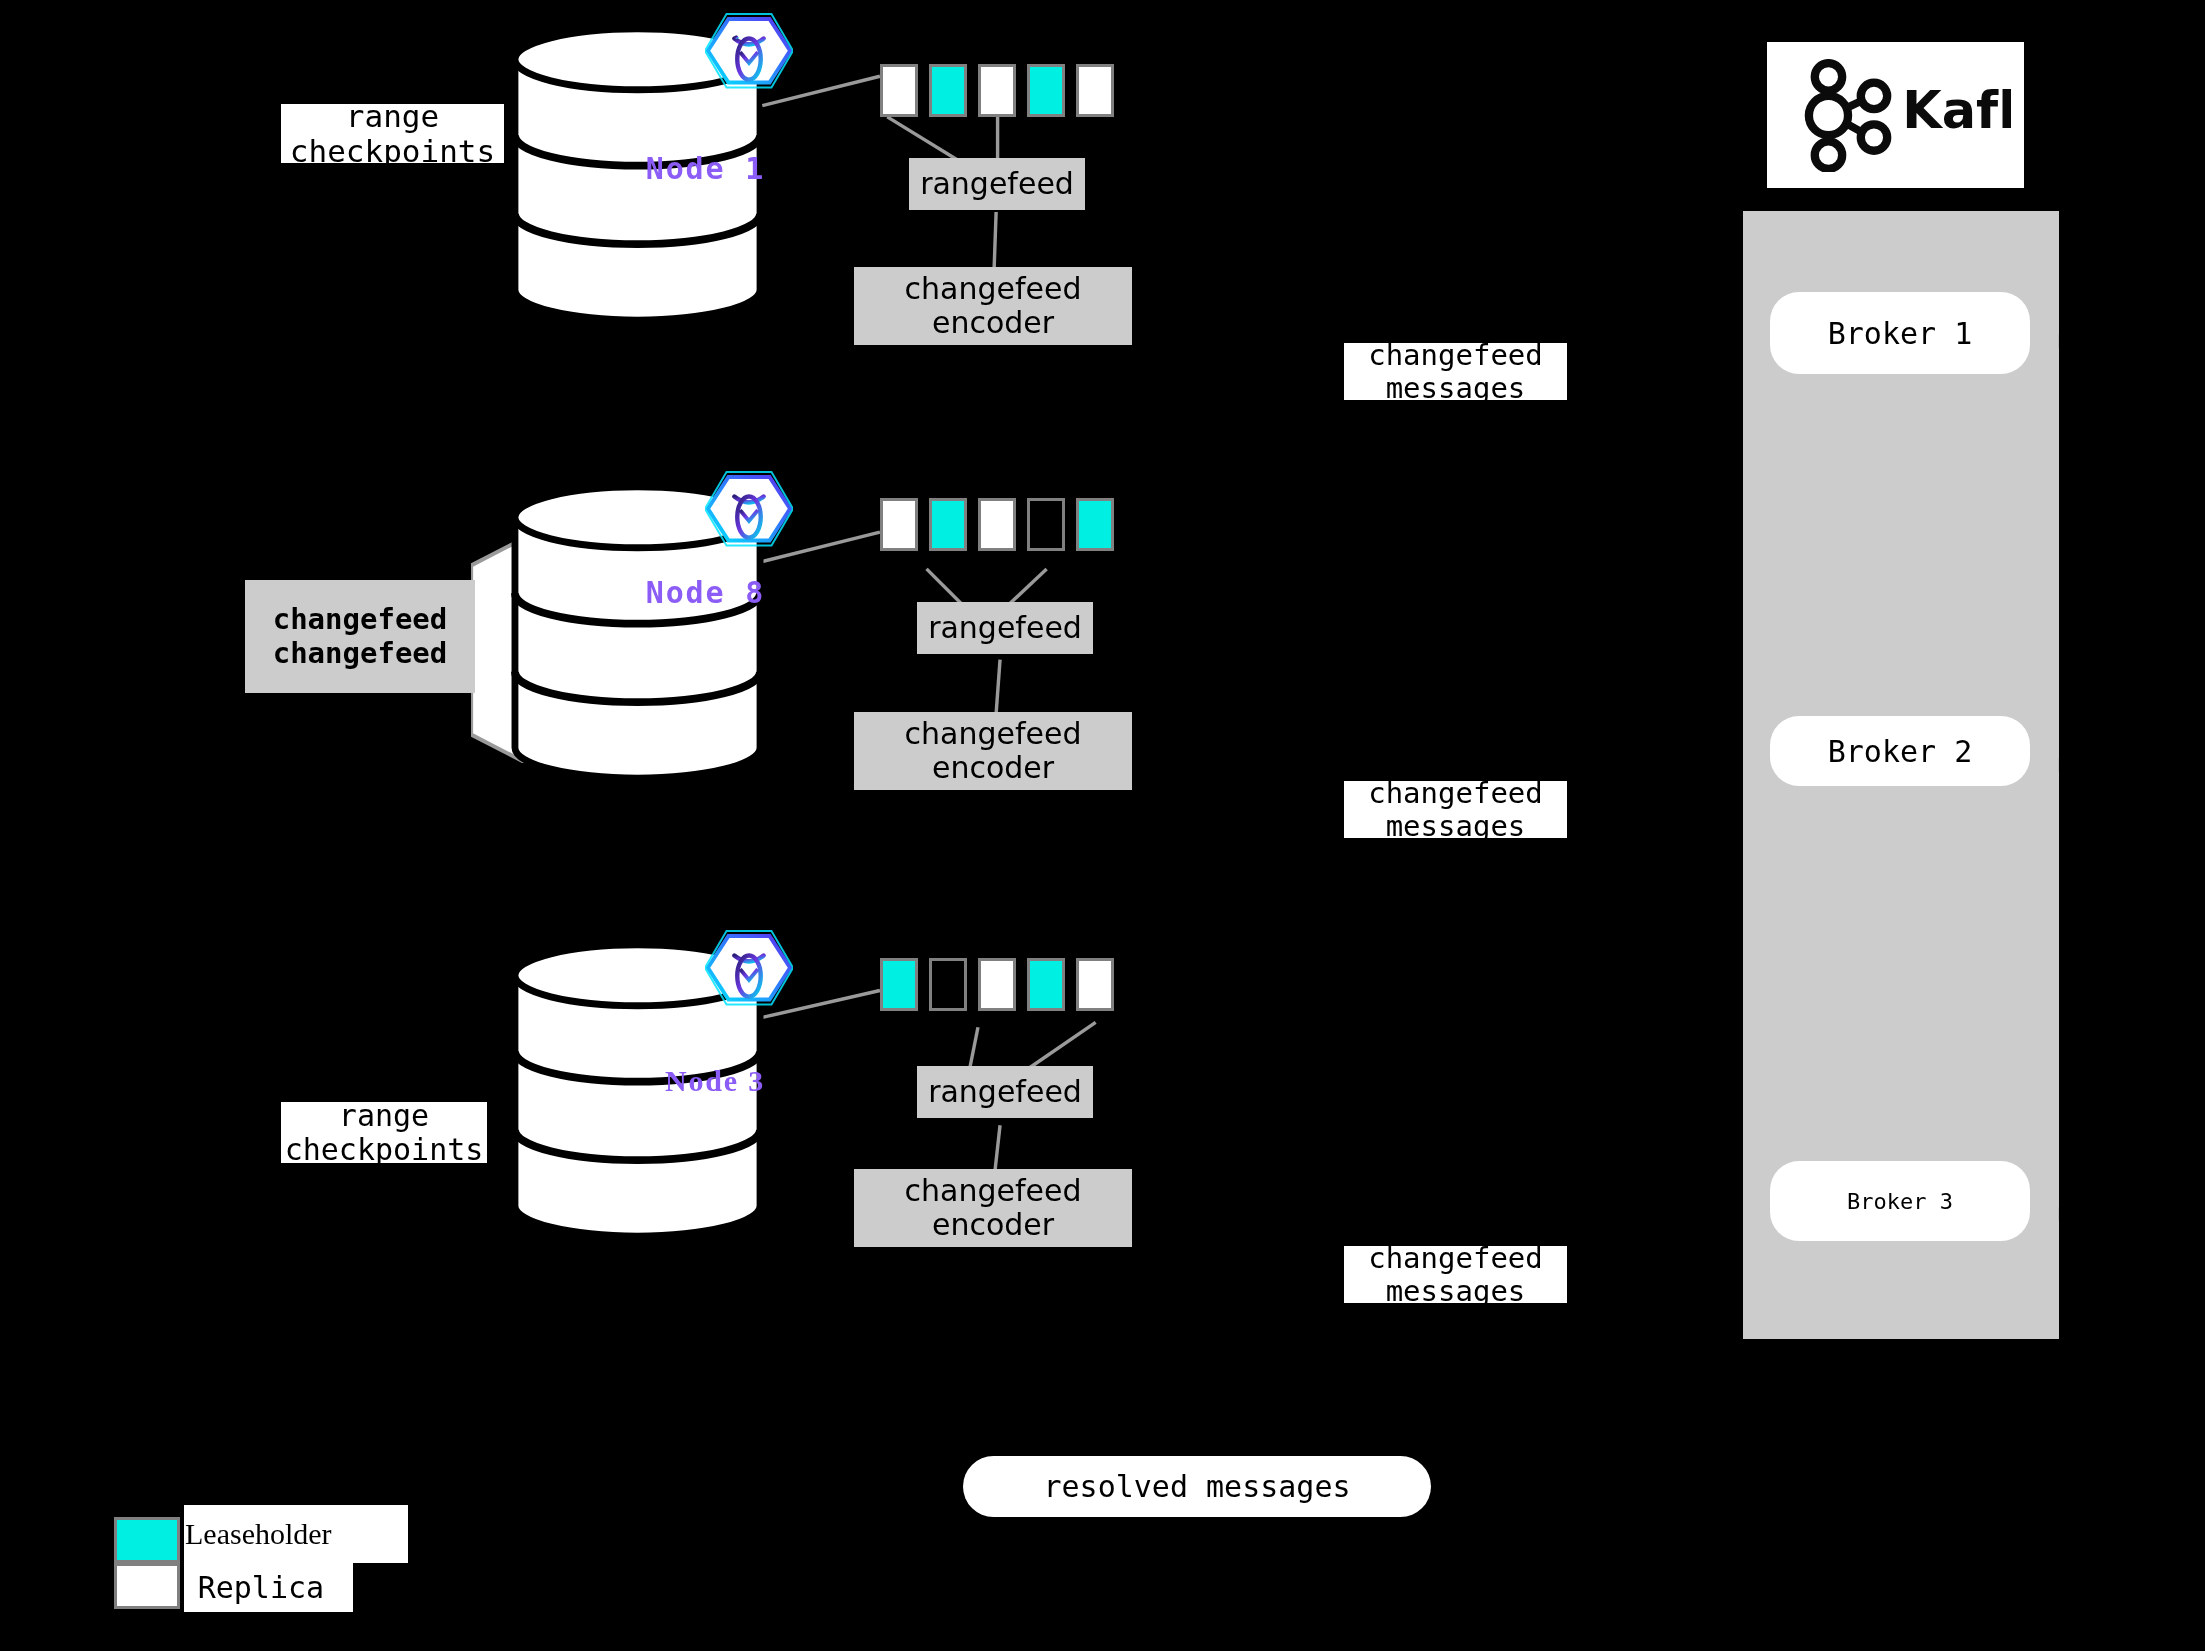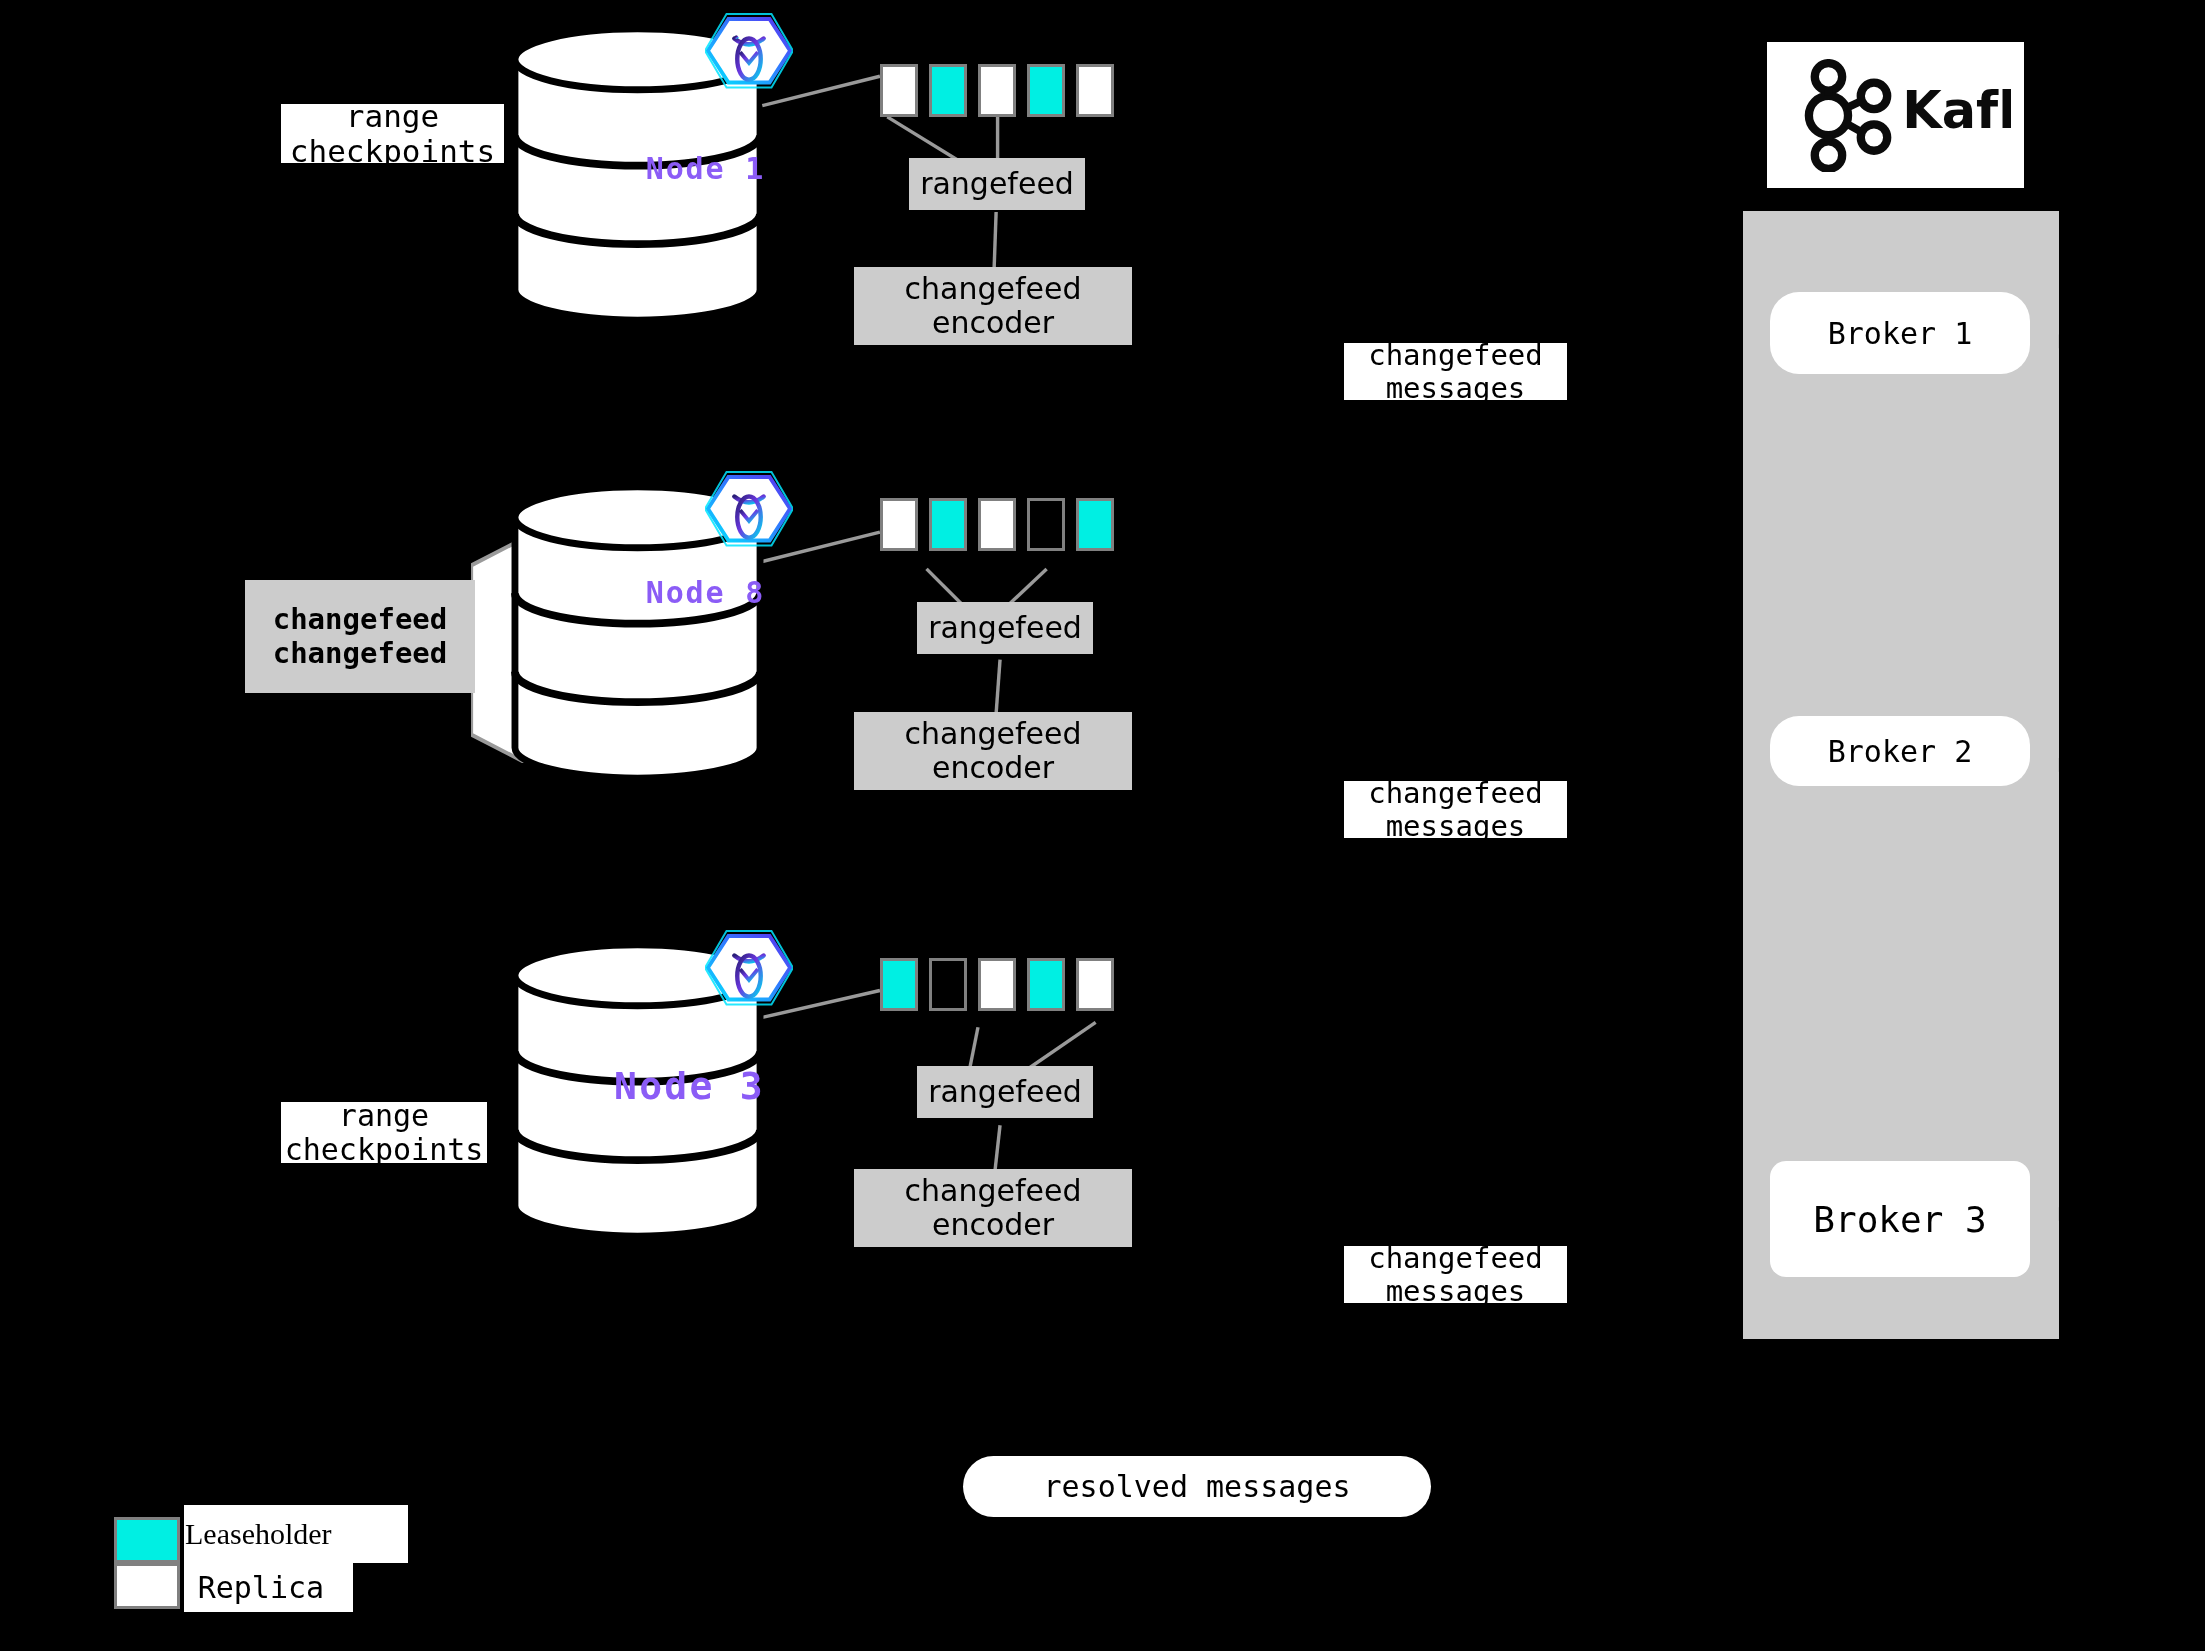--- a/index.html
+++ b/index.html
@@ -207,21 +207,21 @@
   </div>
 </div>
 
 <div class="cyl" style="left:510px;top:941px;width:255px;height:299px;">
   <svg width="255" height="299" viewBox="0 0 520 610">
     <path d="M10 70 a250 62 0 0 1 500 0 v470 a250 62 0 0 1 -500 0 z" fill="#ffffff" stroke="#000" stroke-width="14"></path>
     <ellipse cx="260" cy="70" rx="250" ry="62" fill="#ffffff" stroke="#000" stroke-width="14"></ellipse>
     <path d="M10 225 a250 62 0 0 0 500 0" fill="none" stroke="#000" stroke-width="16"></path>
     <path d="M10 385 a250 62 0 0 0 500 0" fill="none" stroke="#000" stroke-width="16"></path>
   </svg>
-  <div class="cyl-label" style="top:123px;font-size:38px;">Node 3</div>
+  <div class="cyl-label" style="top:123px;font-size:30px;font-family:Liberation Serif, serif;">Node 3</div>
 </div>
 
 <div class="abs" style="left:705px;top:922px;width:88px;height:91px;">
   <svg width="88" height="91" viewBox="0 0 180 185">
     <polygon points="48,28 132,28 174,93 132,158 48,158 6,93" fill="#ffffff" stroke="url(#hexg1)" stroke-width="8"></polygon>
     <polygon points="44,18 136,18 180,93 136,168 44,168 0,93" fill="none" stroke="#00e5ff" stroke-width="4" opacity="0.85"></polygon>
     <path d="M60 68 Q90 92 120 68" fill="none" stroke="url(#bugg1)" stroke-width="9" stroke-linecap="round"></path>
     <ellipse cx="90" cy="110" rx="24" ry="42" fill="none" stroke="url(#bugg1)" stroke-width="9"></ellipse>
     <path d="M90 88 L90 152" stroke="url(#bugg1)" stroke-width="8"></path>
     <path d="M72 96 L90 118 L108 96" fill="none" stroke="url(#bugg1)" stroke-width="8"></path>
@@ -277,21 +277,21 @@
 </div>
 
 <div class="kafka-panel" style="position:absolute;left:1743px;top:211px;width:316px;height:1128px;"></div>
 
 <div class="broker" style="position:absolute;left:1770px;top:292px;width:260px;height:82px;font-size:30px;">
   <span>Broker 1</span>
 </div>
 <div class="broker" style="position:absolute;left:1770px;top:716px;width:260px;height:70px;font-size:30px;">
   <span>Broker 2</span>
 </div>
-<div class="broker" style="position:absolute;left:1770px;top:1161px;width:260px;height:116px;font-size:36px;border-radius:16px;">
+<div class="broker" style="position:absolute;left:1770px;top:1161px;width:260px;height:80px;font-size:22px;">
   <span>Broker 3</span>
 </div>
 
 <svg class="lines" width="2205" height="1652" viewBox="0 0 4498 3369">
   <polygon points="4200,682 4250,696 4200,710" fill="#000000"></polygon>
   <polygon points="4200,1546 4250,1560 4200,1574" fill="#000000"></polygon>
   <polygon points="4200,2462 4250,2476 4200,2490" fill="#000000"></polygon>
 </svg>
 
 <div class="pill" style="position:absolute;left:963px;top:1456px;width:468px;height:61px;font-size:30px;">

